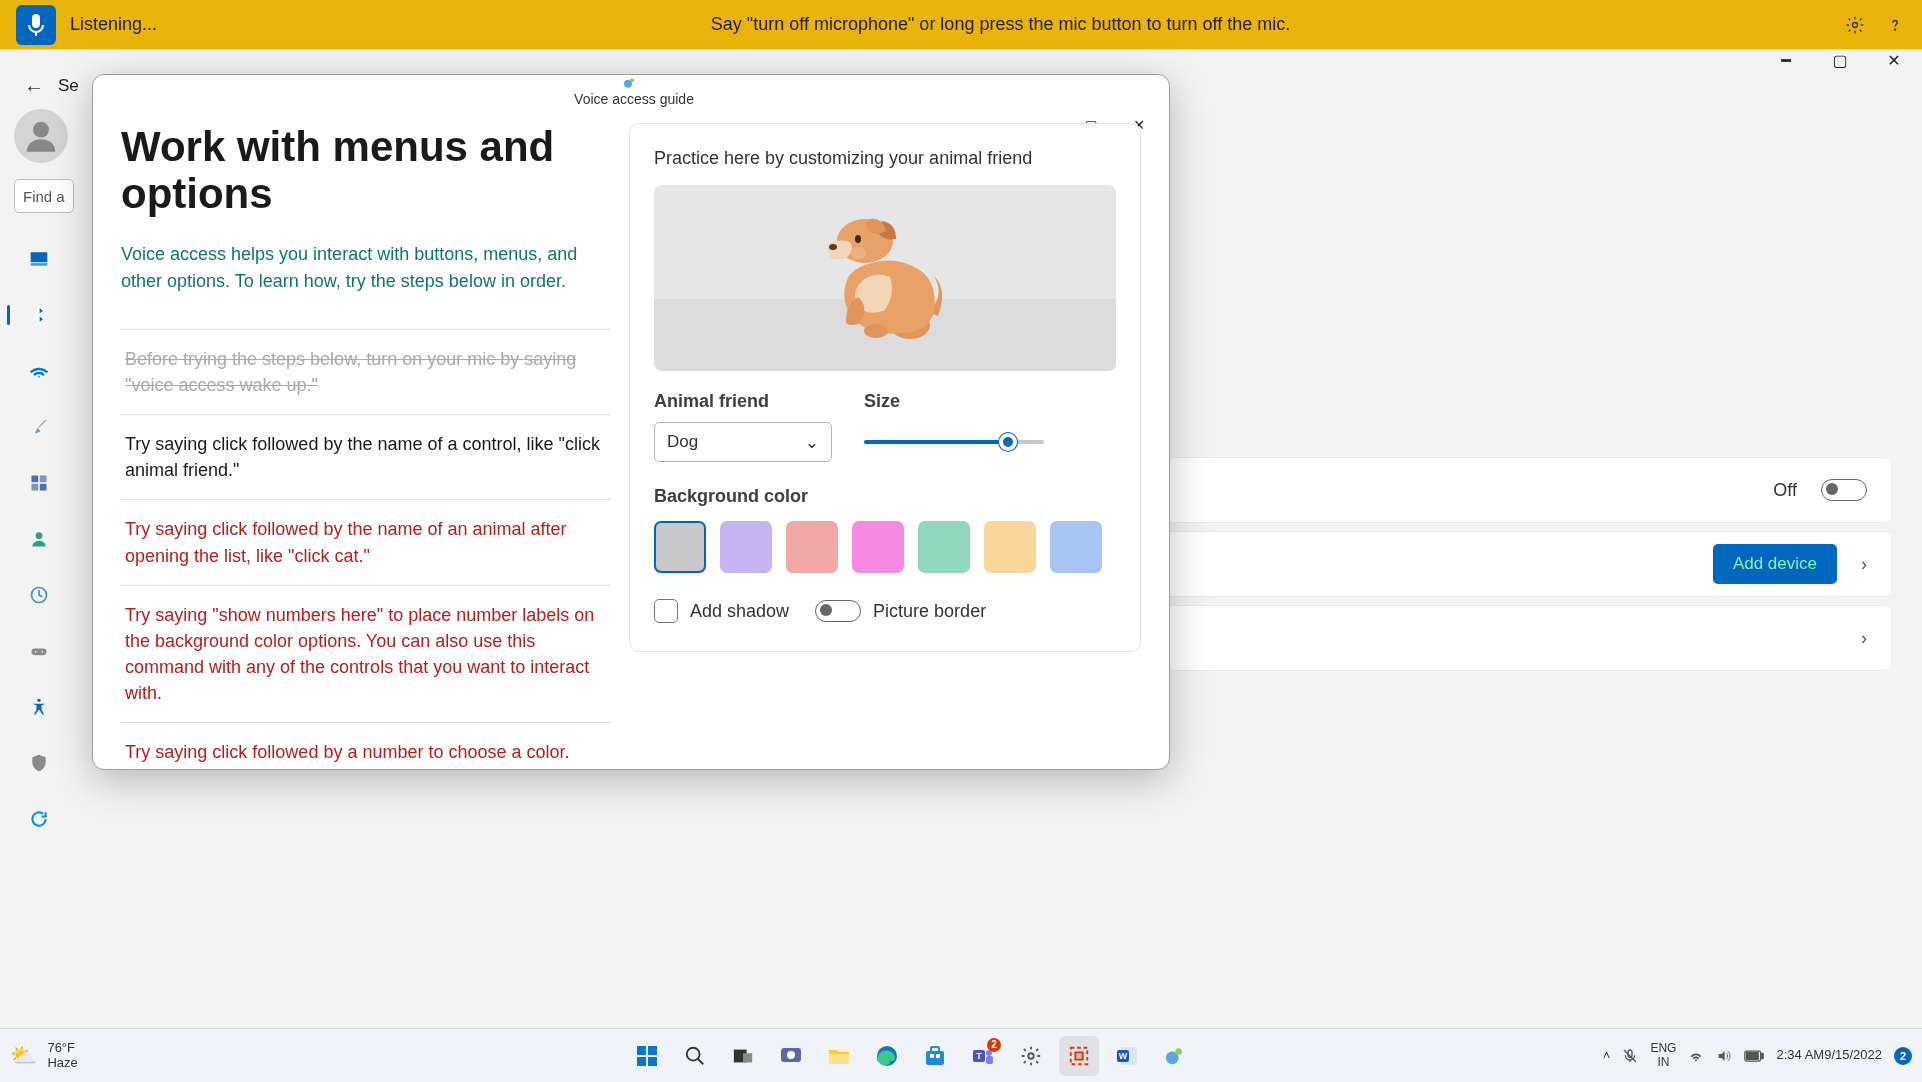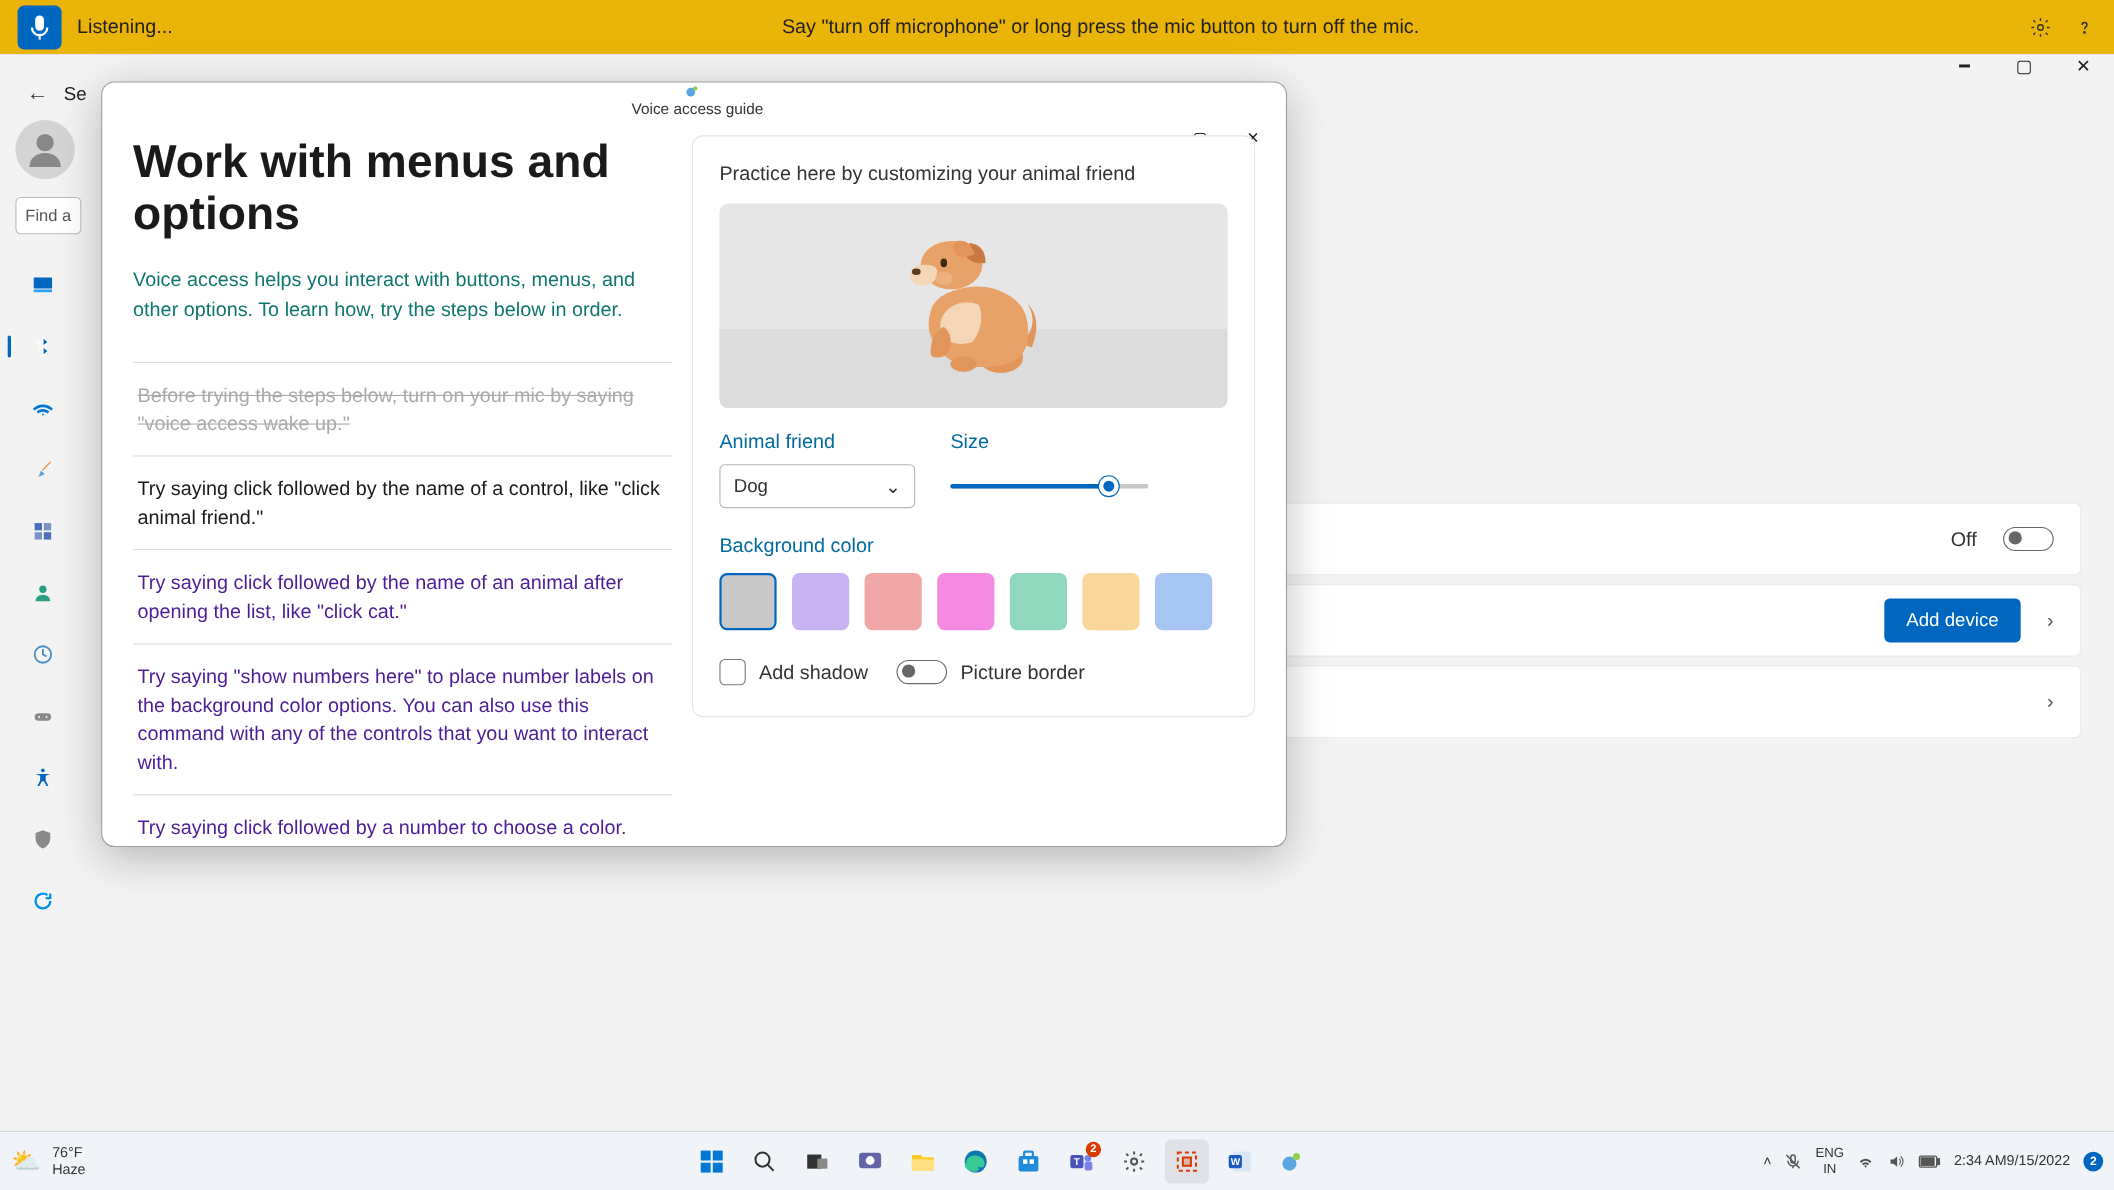--- a/index.html
+++ b/index.html
@@ -54,21 +54,21 @@
   }
   .toggle-pill {
     width: 46px; height: 22px; border-radius: 11px; border: 1.5px solid #666;
     background: #fff; position: relative; cursor:pointer;
   }
   .toggle-pill::after {
     content: ""; position: absolute; width: 12px; height: 12px; border-radius: 50%;
     background: #666; top: 3px; left: 4px;
   }
   .add-device-btn {
-    background: #0067c0; color: #ffffff; padding: 10px 20px; border-radius: 5px;
+    background: #0067c0; color: #86efac; padding: 10px 20px; border-radius: 5px;
     font-size: 17px; border:none; cursor:pointer;
   }
   .chev-right { color:#555; font-size:18px;}
 
   
   .guide-window {
     position: absolute; top: 74px; left: 92px; width: 1078px; height: 696px;
     background: #fff; border: 1px solid #9e9e9e; border-radius: 12px;
     box-shadow: 0 10px 40px rgba(0,0,0,0.25);
     display: flex; flex-direction: column; overflow: hidden;
@@ -87,36 +87,36 @@
   .guide-left { flex: 0 0 500px; padding-right: 10px;}
   .guide-h1 { font-size: 42px; line-height: 1.12; font-weight: 600; color: #1a1a1a; margin-bottom: 24px;}
   .guide-desc { font-size: 18px; color: #0f766e; line-height: 1.5; margin-bottom: 34px;}
   .step-list { border-top: 1px solid #ddd; }
   .step {
     border-bottom: 1px solid #ddd; padding: 16px 4px; font-size: 18px;
     line-height: 1.45;
   }
   .step.done { color: #aaa; text-decoration: line-through; }
   .step.current { color: #1a1a1a; }
-  .step.future { color: #4c1d95; }
+  .step.future { color: #b91c1c; }
   .guide-right { flex: 1; }
   .practice-card {
     border: 1px solid #e5e5e5; border-radius: 10px; padding: 24px 24px 28px 24px;
     background: #fff;
   }
   .practice-title { font-size: 18px; color: #333; margin-bottom: 16px;}
   .friend-stage {
     height: 186px; border-radius: 8px; position:relative; overflow:hidden; margin-bottom:20px;
     background: #e6e6e6;
   }
   .friend-stage .ground { position:absolute; bottom:0; left:0; right:0; height:72px; background:#dcdcdc;}
   .dog { position:absolute; left:50%; bottom:24px; transform:translateX(-50%); }
   .form-row { display: flex; gap: 32px; margin-bottom: 24px;}
   .form-col { display:flex; flex-direction:column; gap:10px;}
-  .form-label { font-size: 18px; color: #0369a1; }
+  .form-label { font-size: 18px; color: #404040; font-weight: bold; }
   .select-box {
     width: 178px; height: 40px; border: 1px solid #b5b5b5; border-radius: 5px;
     display: flex; align-items: center; justify-content: space-between; padding: 0 12px;
     font-size: 17px; color: #333; background:#fff; cursor:pointer;
   }
   .slider-wrap { width: 180px; height: 40px; display:flex; align-items:center;}
   .slider-track {
     position: relative; width: 100%; height: 4px; background: #c8c8c8; border-radius: 2px;
   }
   .slider-fill { position:absolute; left:0; top:0; bottom:0; width:80%; background:#0067c0; border-radius:2px;}

